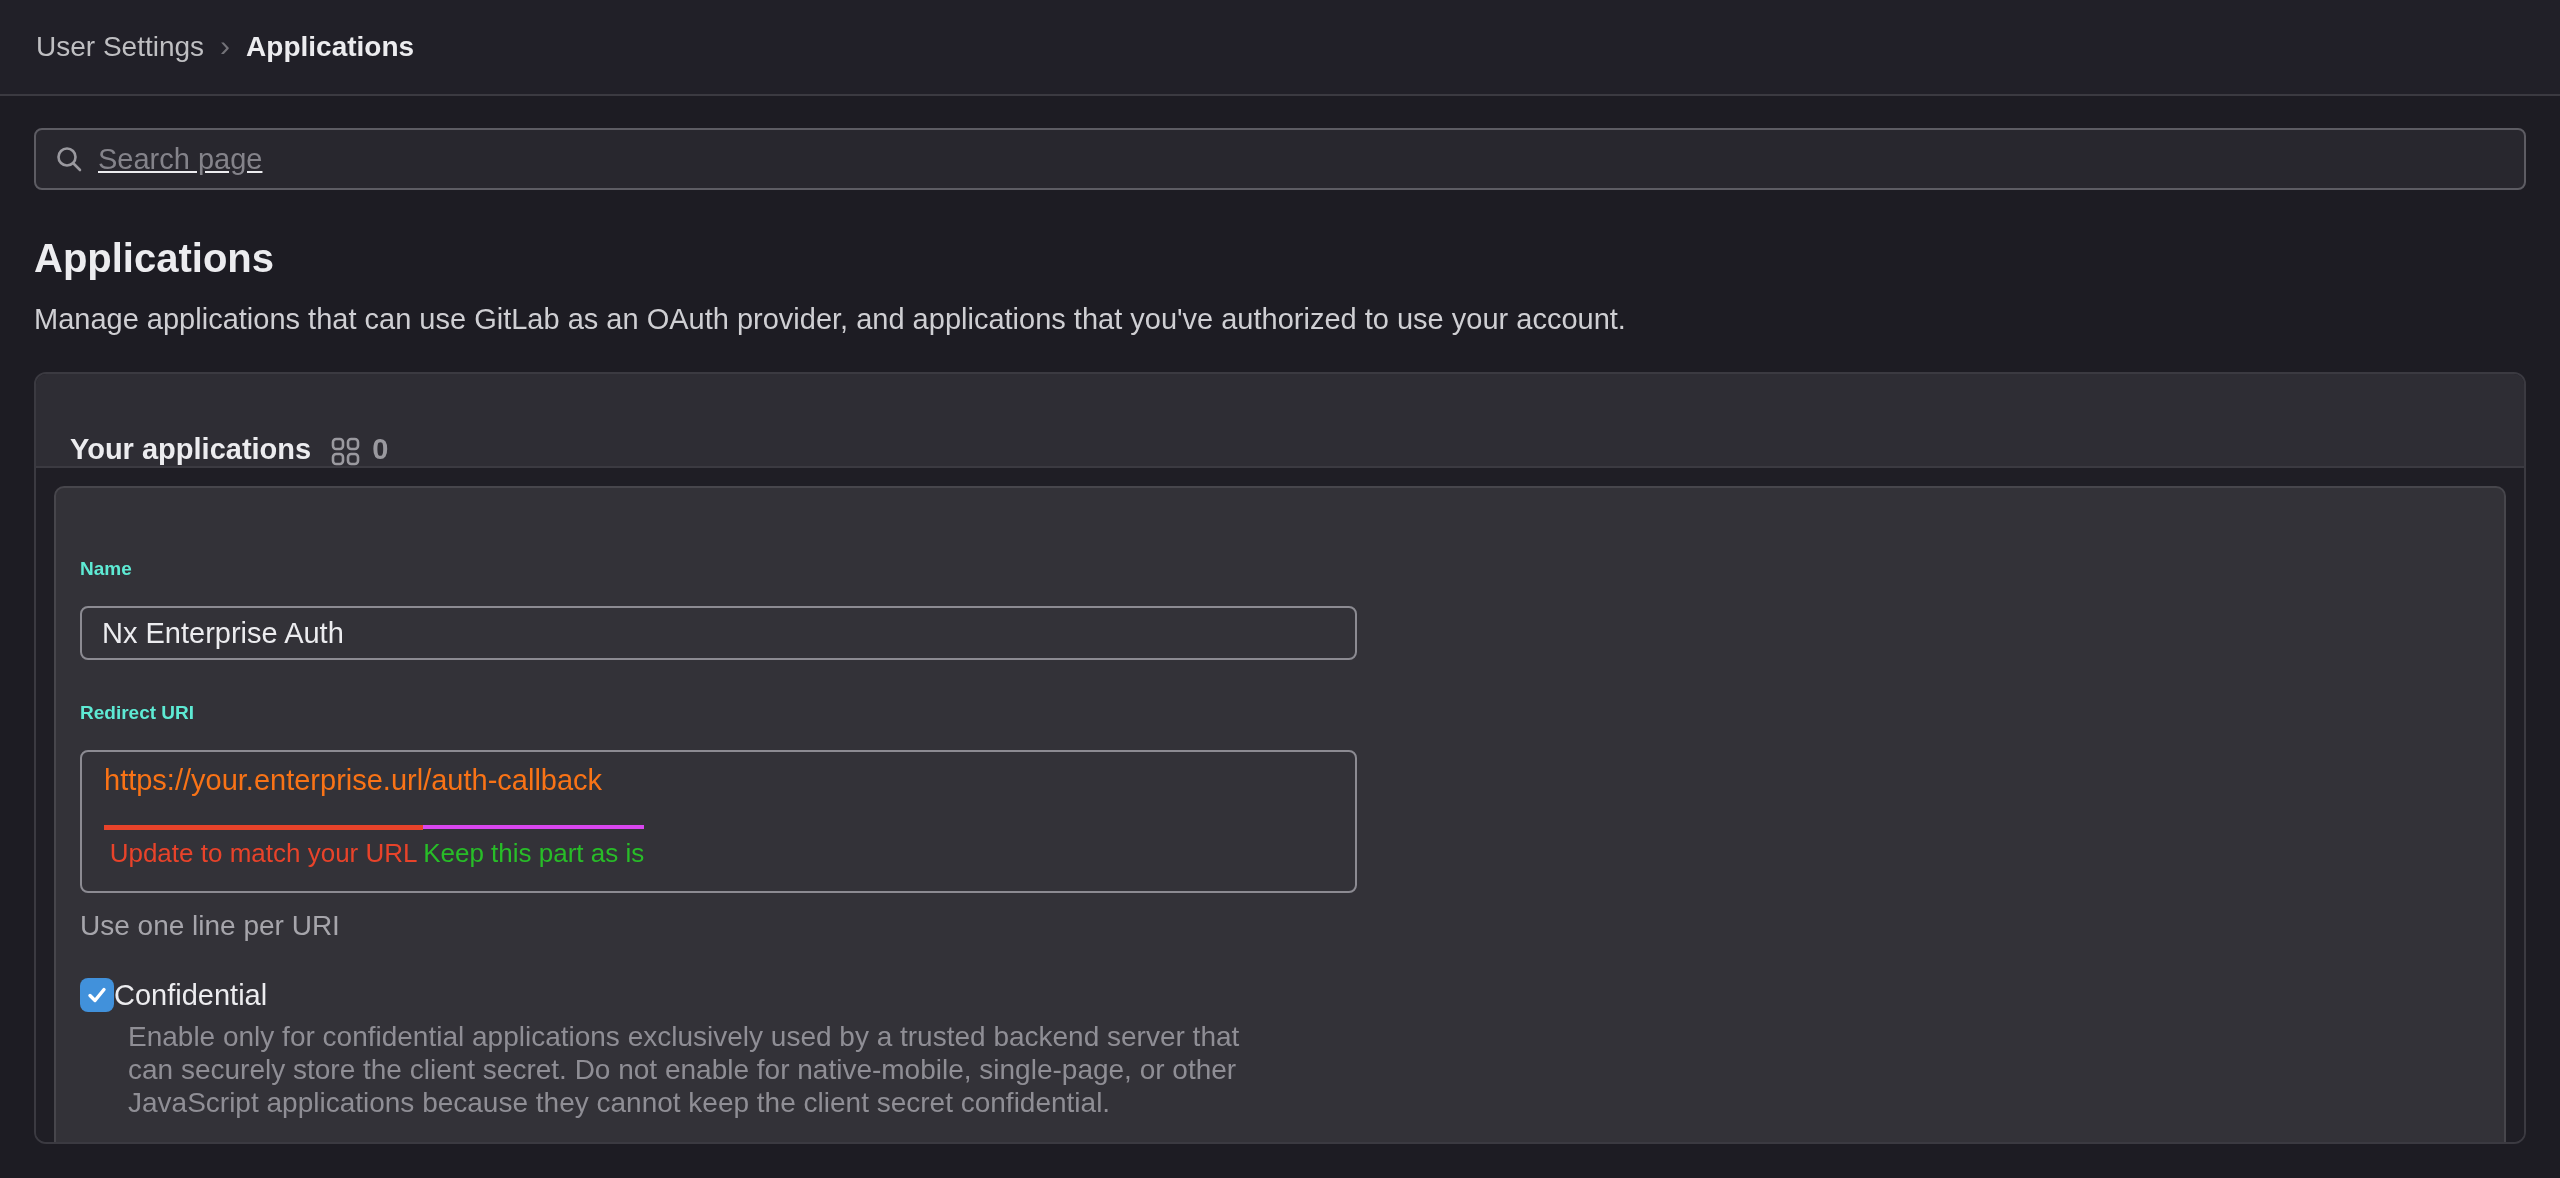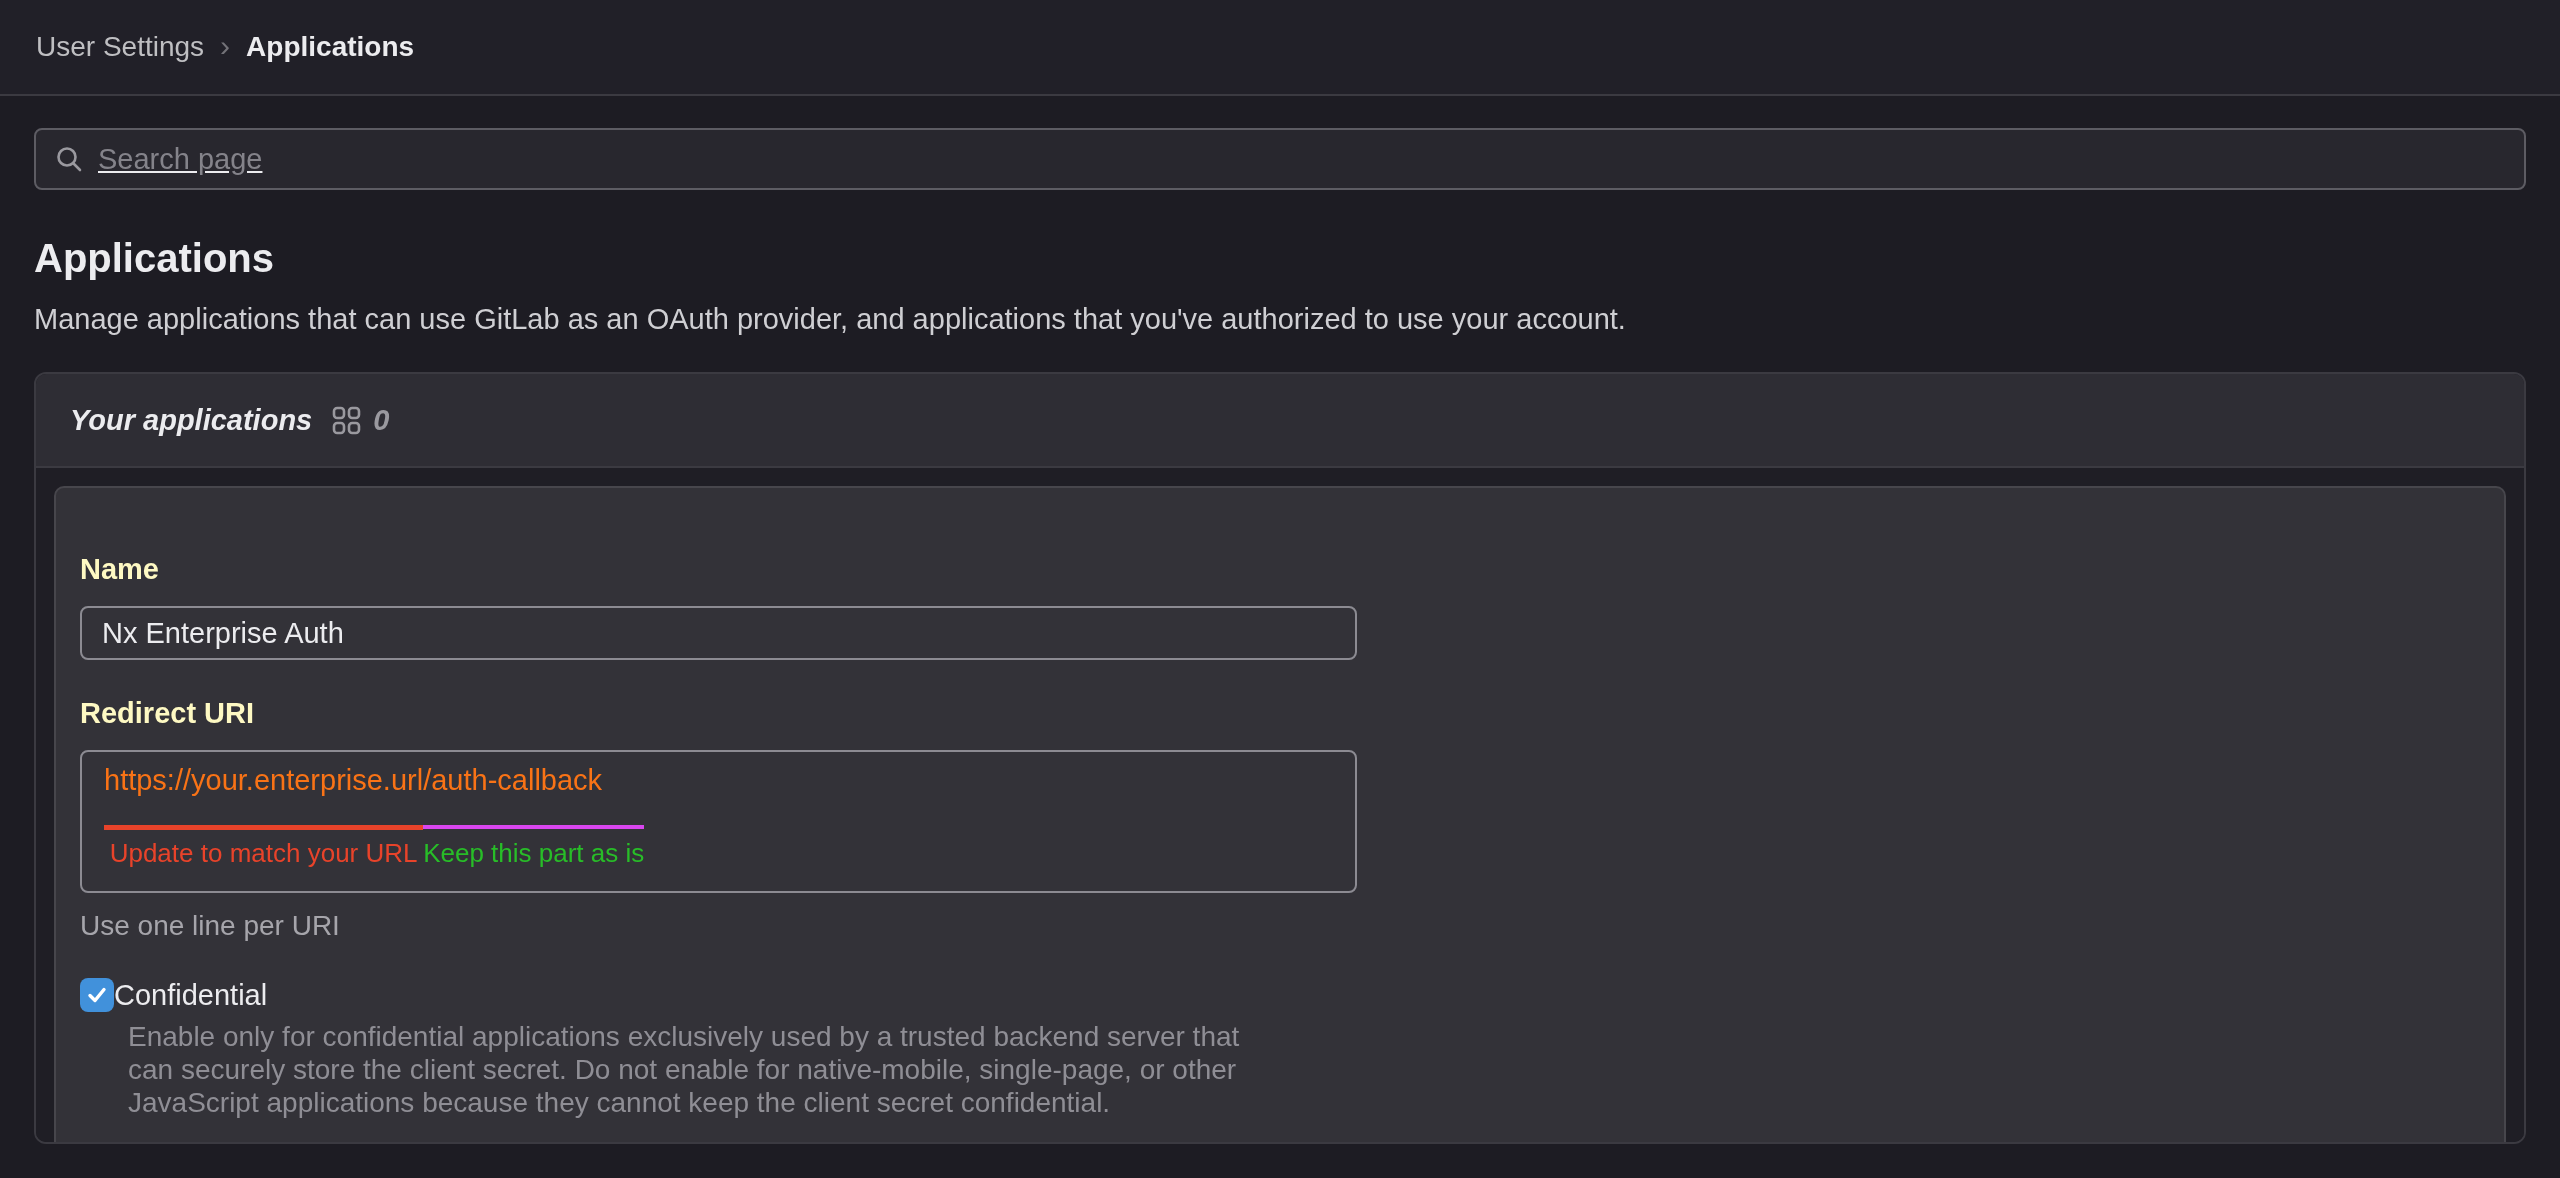--- a/index.html
+++ b/index.html
@@ -71,24 +71,23 @@
     margin-top: 36px;
     border: 2px solid #3b3a41;
     border-radius: 12px;
     overflow: hidden;
     height: 772px; 
   }
   .panel-header {
     background: #2e2d34;
     height: 94px;
     display: flex;
-    align-items: center;
+    align-items: flex-end;
     padding: 0 34px;
     border-bottom: 2px solid #3b3a41;
-    font-style: italic;
   }
   .panel-title { font-size: 29px; font-weight: 700; color: #ececef; }
   .panel-count-icon { margin-left: 20px; display: inline-flex; }
   .panel-count { margin-left: 12px; font-size: 29px; font-weight: 700; color: #9a999f; }
   .panel-body {
     background: #1f1e25;
     padding: 18px;
     height: 100%;
   }
 
@@ -97,23 +96,23 @@
     background: #333238;
     border: 2px solid #47464c;
     border-radius: 10px;
     padding: 28px 24px 40px 24px;
     height: 100%;
   }
   .card-title { font-size: 36px; font-weight: 700; color: #ececef; line-height: 42px; }
 
   .field-label {
     margin-top: 36px;
-    font-size: 29px;
+    font-size: 19px;
     font-weight: 700;
-    color: #fef9c3;
+    color: #5eead4;
     line-height: 34px;
   }
 
   .text-input {
     margin-top: 20px;
     width: 1277px;
     height: 54px;
     background: #333238;
     border: 2px solid #8c8b92;
     border-radius: 8px;

